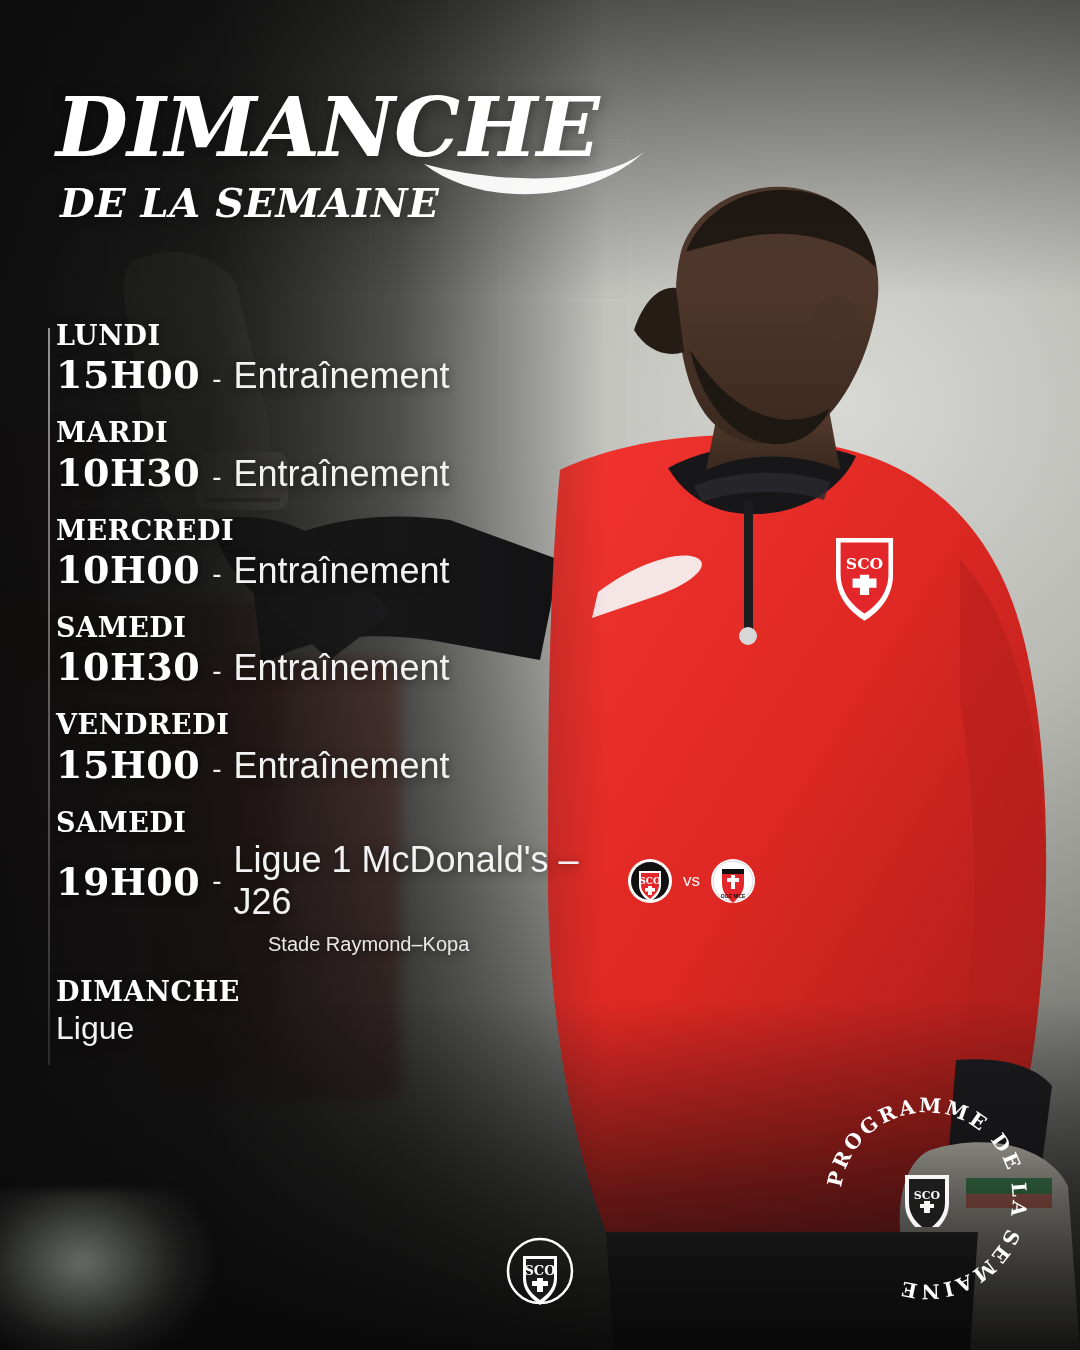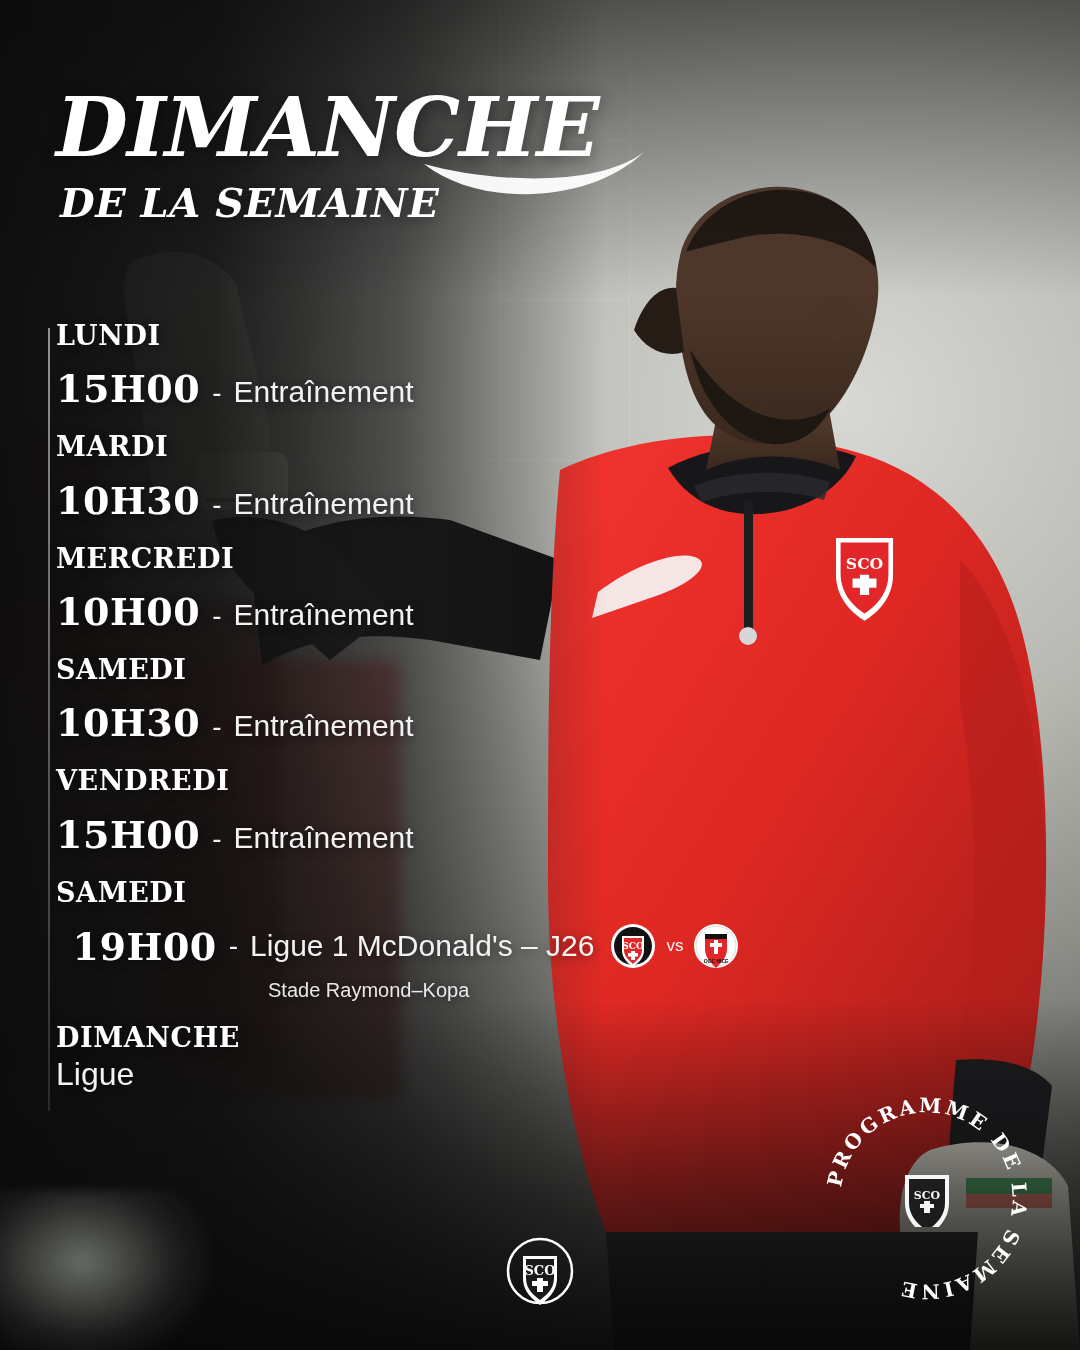--- a/index.html
+++ b/index.html
@@ -101,41 +101,41 @@
   .day-name{
     font-family:"DejaVu Serif", serif;
     font-weight:700;
     font-size:27px;
     letter-spacing:.6px;
     line-height:1.05;
     color:#fff;
     text-shadow:0 2px 10px rgba(0,0,0,.5);
   }
   .day-line{
-    display:flex;align-items:baseline;gap:0;margin-top:16px;
+    display:flex;align-items:baseline;gap:0;margin-top:2px;
   }
   .time{
     font-family:"DejaVu Serif", serif;
     font-weight:700;
     font-size:38px;
     letter-spacing:.5px;
     color:#fff;
     text-shadow:0 2px 10px rgba(0,0,0,.5);
   }
   .dash{
     font-family:"Liberation Sans", sans-serif;
     font-size:28px;
     margin:0 12px 0 12px;
     color:#fff;
     opacity:.95;
   }
   .activity{
     font-family:"Liberation Sans", sans-serif;
     font-weight:400;
-    font-size:30px;
+    font-size:36px;
     color:#f2f2f2;
     text-shadow:0 2px 10px rgba(0,0,0,.5);
   }
   .rest{
     font-family:"Liberation Sans", sans-serif;
     font-size:32px;
     color:#f2f2f2;
     margin-top:4px;
     text-shadow:0 2px 10px rgba(0,0,0,.5);
   }

